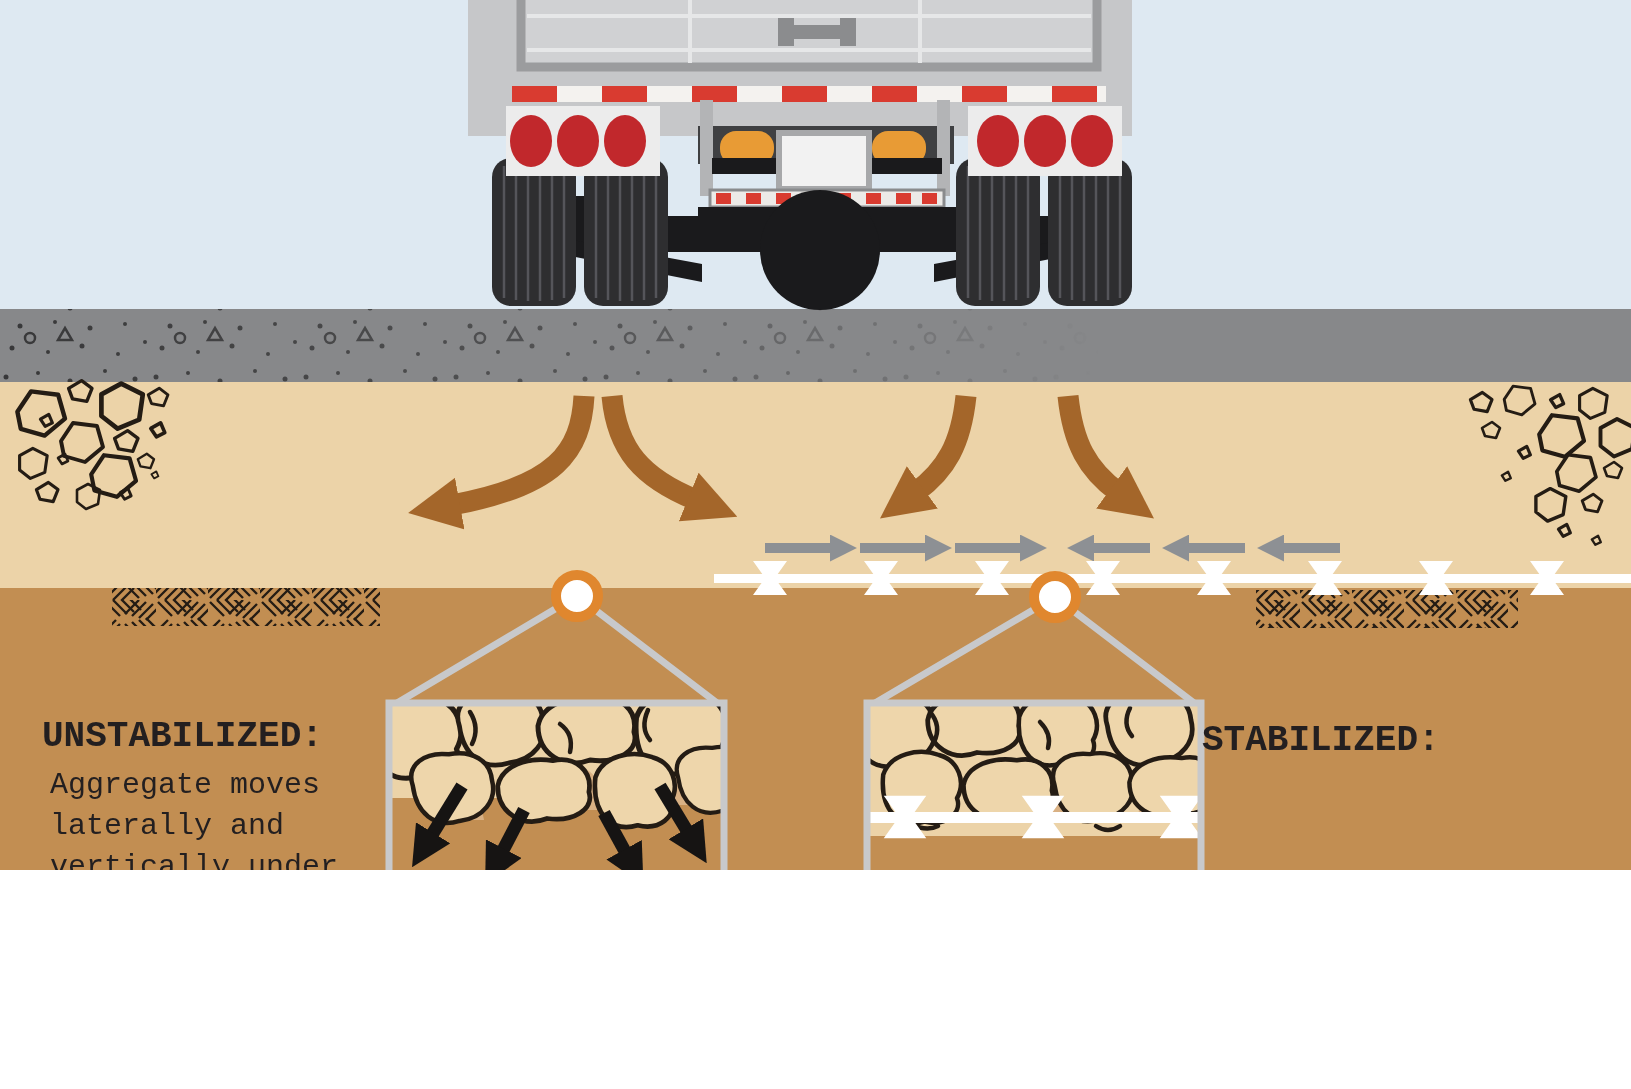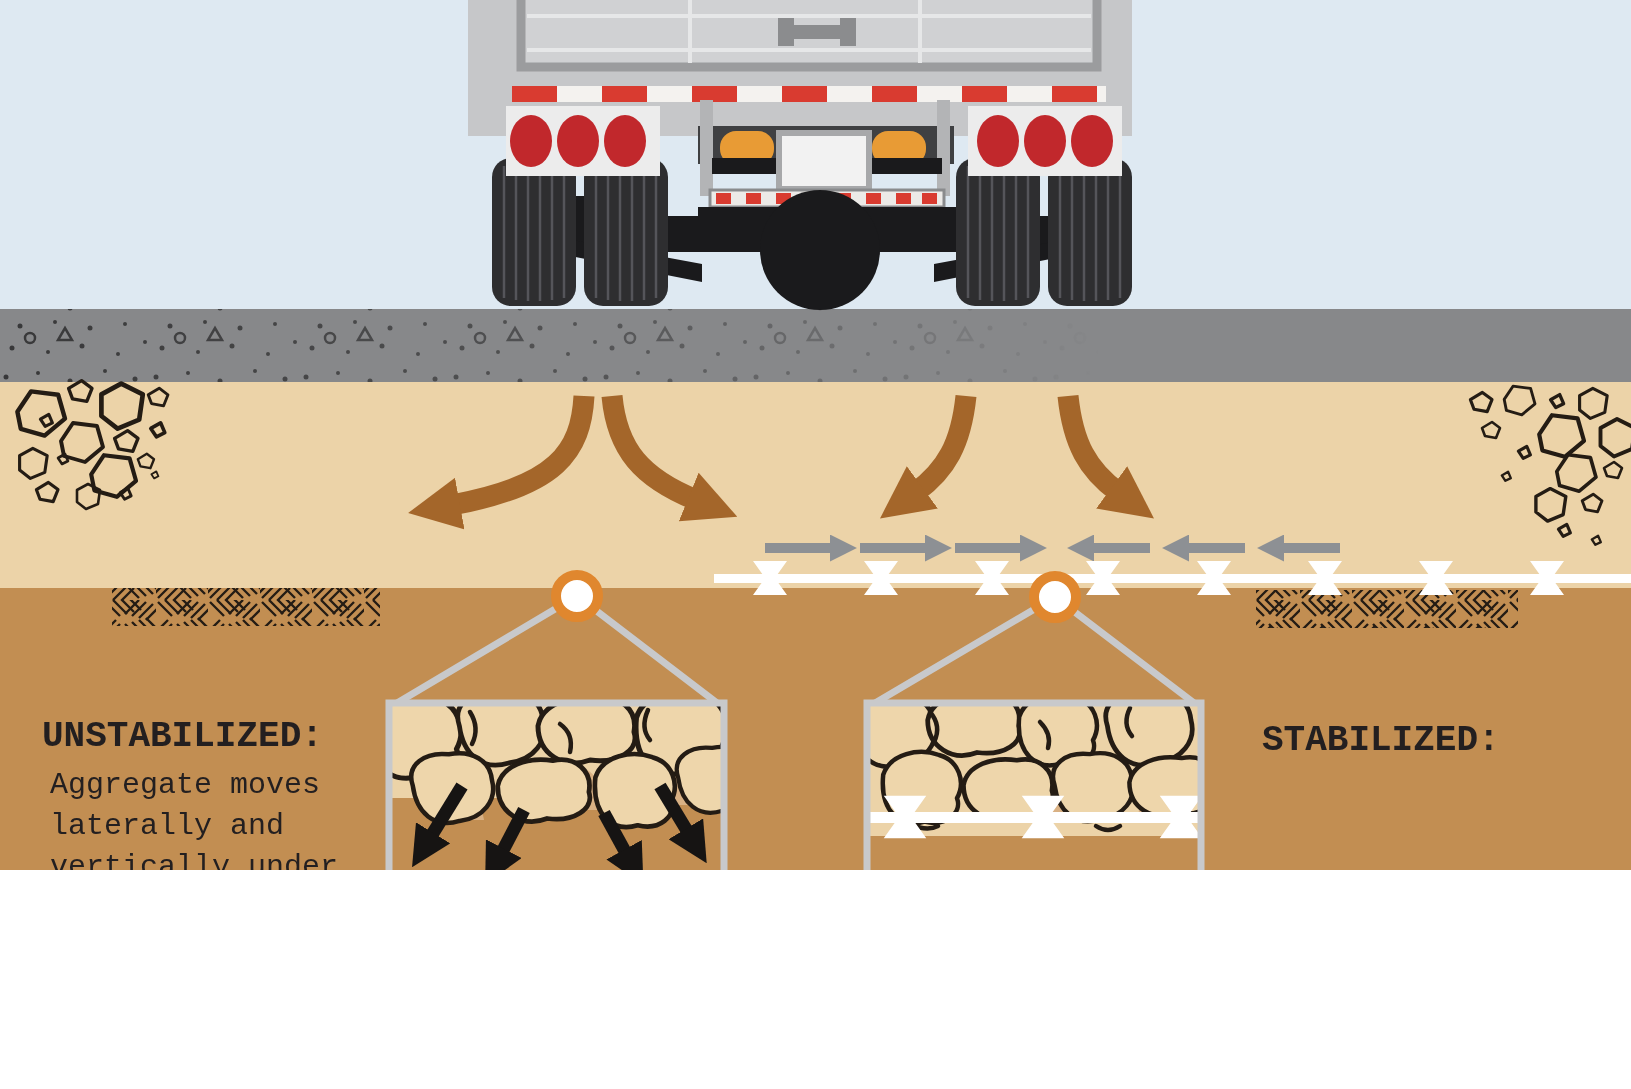--- a/index.html
+++ b/index.html
@@ -35,21 +35,21 @@
   .t-post{fill:#b3b4b6;} .t-orange{fill:var(--orange_light);}
   .t-plate{fill:#f2f2f2;stroke:#a7a8aa;stroke-width:6;}
   .t-flap{fill:var(--mudflap);} .t-taillight{fill:var(--tail_red);}
   .t-tire{fill:var(--tire);} .t-tread{stroke:var(--tire_tread);stroke-width:2.5;}
   .t-lstripe{fill:#eceae7;stroke:#8a8b8d;stroke-width:3;}
 
   .txt{position:absolute;color:var(--text);}
   .txt h2{margin:0 0 8px 0;font-size:36px;font-weight:700;letter-spacing:0;}
   .txt p{margin:8px;font-size:30px;line-height:41px;}
   .txt-left{left:42px;top:716px;width:318px;}
-  .txt-right{left:1262px;top:720px;width:348px;}
+  .txt-right{left:1202px;top:720px;width:348px;}
 </style>
 </head>
 <body>
 
 <div class="stage">
 
 <svg width="1631" height="1089" viewBox="0 0 1631 1089">
   <defs>
 
     <marker id="mh-brown" viewBox="0 0 10 10" refX="1.5" refY="5" markerWidth="2.5" markerHeight="2.5" orient="auto">

